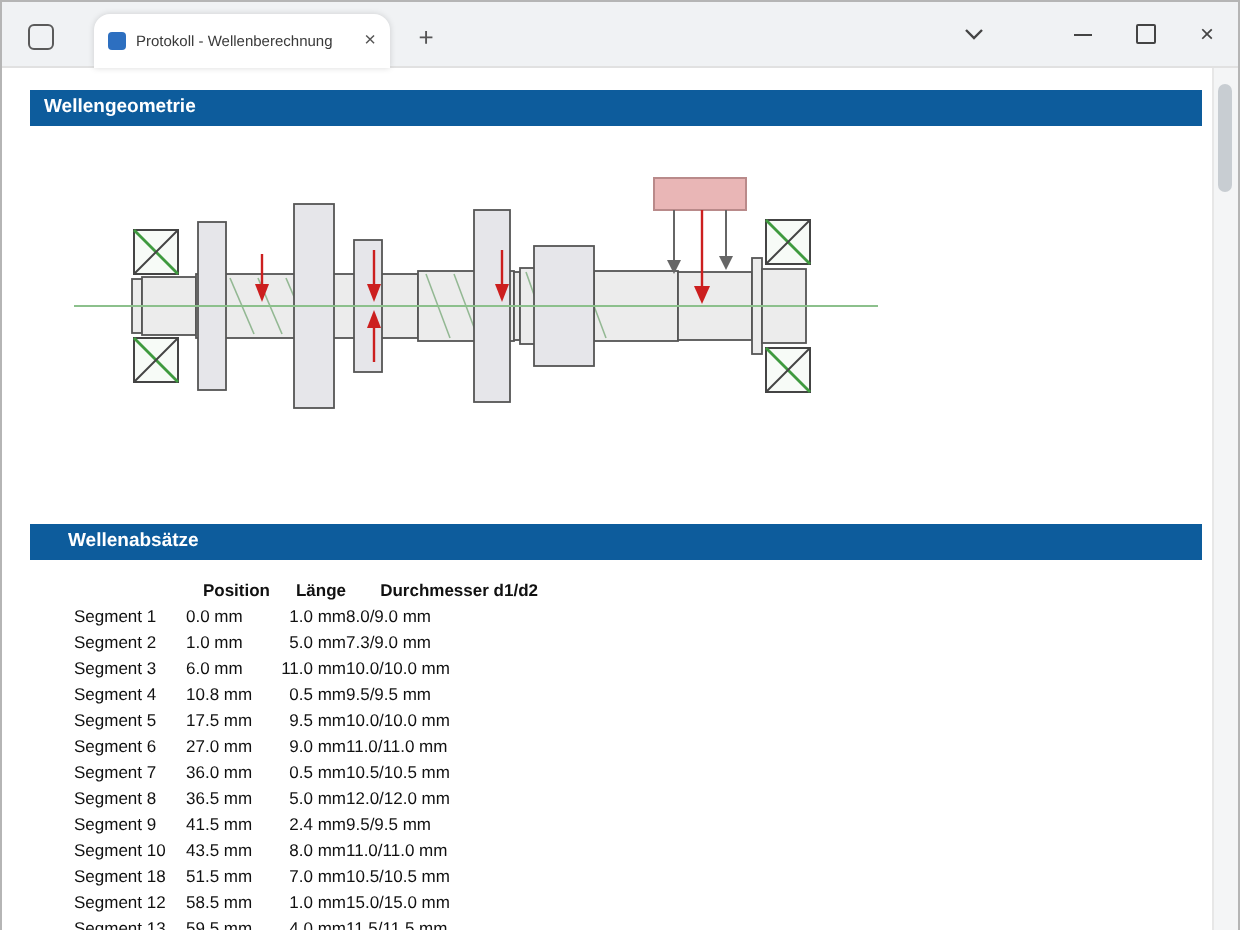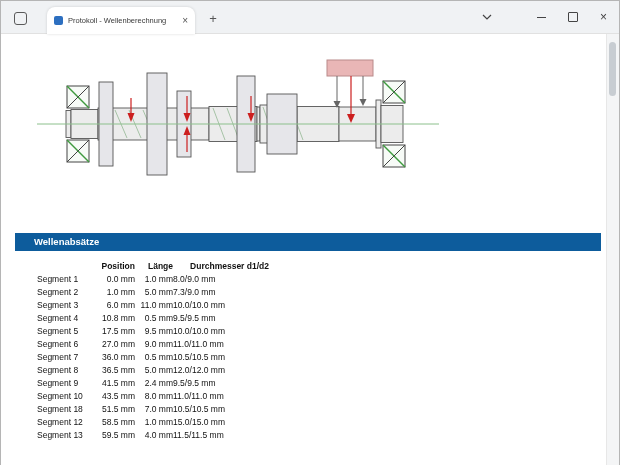--- a/index.html
+++ b/index.html
@@ -80,21 +80,21 @@
   
   table.segments{
     border-collapse:collapse;margin:9px 0 0 36px;
     font-size:8.5px;color:#111;
   }
   table.segments th{
     font-weight:bold;text-align:right;padding:0;line-height:13px;white-space:nowrap;
   }
   table.segments td{padding:0;line-height:13px;white-space:nowrap;}
   .c1{width:56px;text-align:left;}
-  .c2{width:42px;text-align:right;}
+  .c2{width:42px;text-align:left;}
   .c3{width:38px;text-align:right;}
   .c4{width:96px;}
 </style>
 </head>
 <body>
 
 <div class="window">
 
   <div class="titlebar">
     <div class="win-icon-btn">
@@ -119,20 +119,21 @@
         <div class="max-glyph"></div>
       </div>
       <div class="ctrl">
         <span class="close-glyph">×</span>
       </div>
     </div>
   </div>
 
   <div class="content">
 
+    <div class="section-bar bar-geometry">Wellengeometrie</div>
 
     <div class="diagram-wrap">
       <svg width="560" height="164" viewBox="0 0 560 164">
 
         <g fill="#ececec" stroke="#555" stroke-width="0.9">
           <rect x="55" y="66.5" width="5" height="27"></rect>
           <rect x="60" y="65.5" width="27" height="29"></rect>
           <rect x="87" y="64" width="58" height="32"></rect>
           <rect x="145" y="65" width="3" height="30"></rect>
           <rect x="148" y="64" width="50" height="32"></rect>

